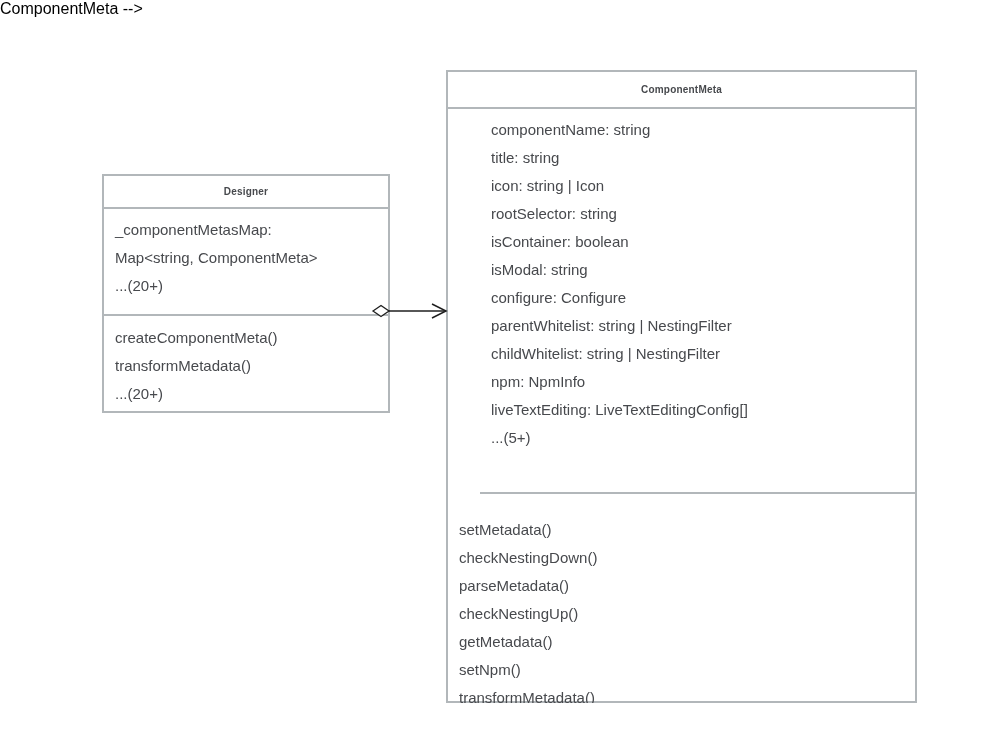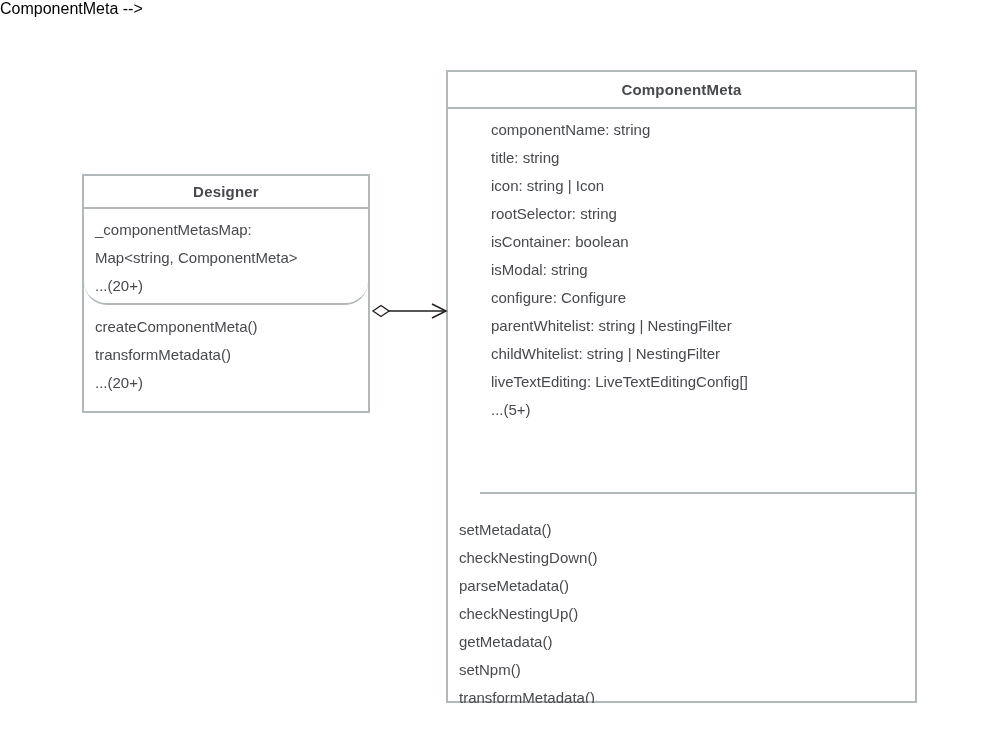--- a/index.html
+++ b/index.html
@@ -16,55 +16,55 @@
     overflow: hidden;
   }
   .uml-class {
     position: absolute;
     background: #ffffff;
     border: 2px solid #b2b7ba;
     box-sizing: border-box;
     color: #47494d;
   }
   .uml-class-designer {
-    left: 82px;
+    left: 102px;
     top: 174px;
     width: 288px;
     height: 239px;
   }
   .uml-class-componentmeta {
     left: 446px;
     top: 70px;
     width: 471px;
     height: 633px;
   }
   .uml-header {
     display: flex;
     align-items: center;
     justify-content: center;
     font-weight: bold;
-    font-size: 15px;
+    font-size: 10px;
     border-bottom: 2px solid #b2b7ba;
     box-sizing: border-box;
     letter-spacing: 0.2px;
   }
   .uml-class-designer .uml-header { height: 33px; }
   .uml-class-componentmeta .uml-header { height: 37px; }
   .uml-section {
     font-size: 15px;
     line-height: 28px;
     padding: 7px 11px;
     box-sizing: border-box;
     overflow: hidden;
     white-space: nowrap;
   }
   .uml-attrs {
     border-bottom: 2px solid #b2b7ba;
   }
-  .uml-class-designer .uml-attrs { height: 96px; border-radius: 23px; }
+  .uml-class-designer .uml-attrs { height: 107px; }
   .uml-class-componentmeta .uml-attrs { height: 385px; margin-left: 32px; }
   .uml-class-designer .uml-methods { height: 99px; padding-top: 8px; }
   .uml-class-componentmeta .uml-methods { height: 209px; padding-top: 22px; }
   .row { height: 28px; }
   .connector-svg {
     position: absolute;
     left: 371px;
     top: 294px;
   }
 </style>
@@ -94,20 +94,21 @@
     <div class="uml-section uml-attrs">
         <div class="row">componentName: string</div>
         <div class="row">title: string</div>
         <div class="row">icon: string | Icon</div>
         <div class="row">rootSelector: string</div>
         <div class="row">isContainer: boolean</div>
         <div class="row">isModal: string</div>
         <div class="row">configure: Configure</div>
         <div class="row">parentWhitelist: string | NestingFilter</div>
         <div class="row">childWhitelist: string | NestingFilter</div>
+        <div class="row">npm: NpmInfo</div>
         <div class="row">liveTextEditing: LiveTextEditingConfig[]</div>
         <div class="row">...(5+)</div>
       </div>
     <div class="uml-section uml-methods">
         <div class="row">setMetadata()</div>
         <div class="row">checkNestingDown()</div>
         <div class="row">parseMetadata()</div>
         <div class="row">checkNestingUp()</div>
         <div class="row">getMetadata()</div>
         <div class="row">setNpm()</div>

